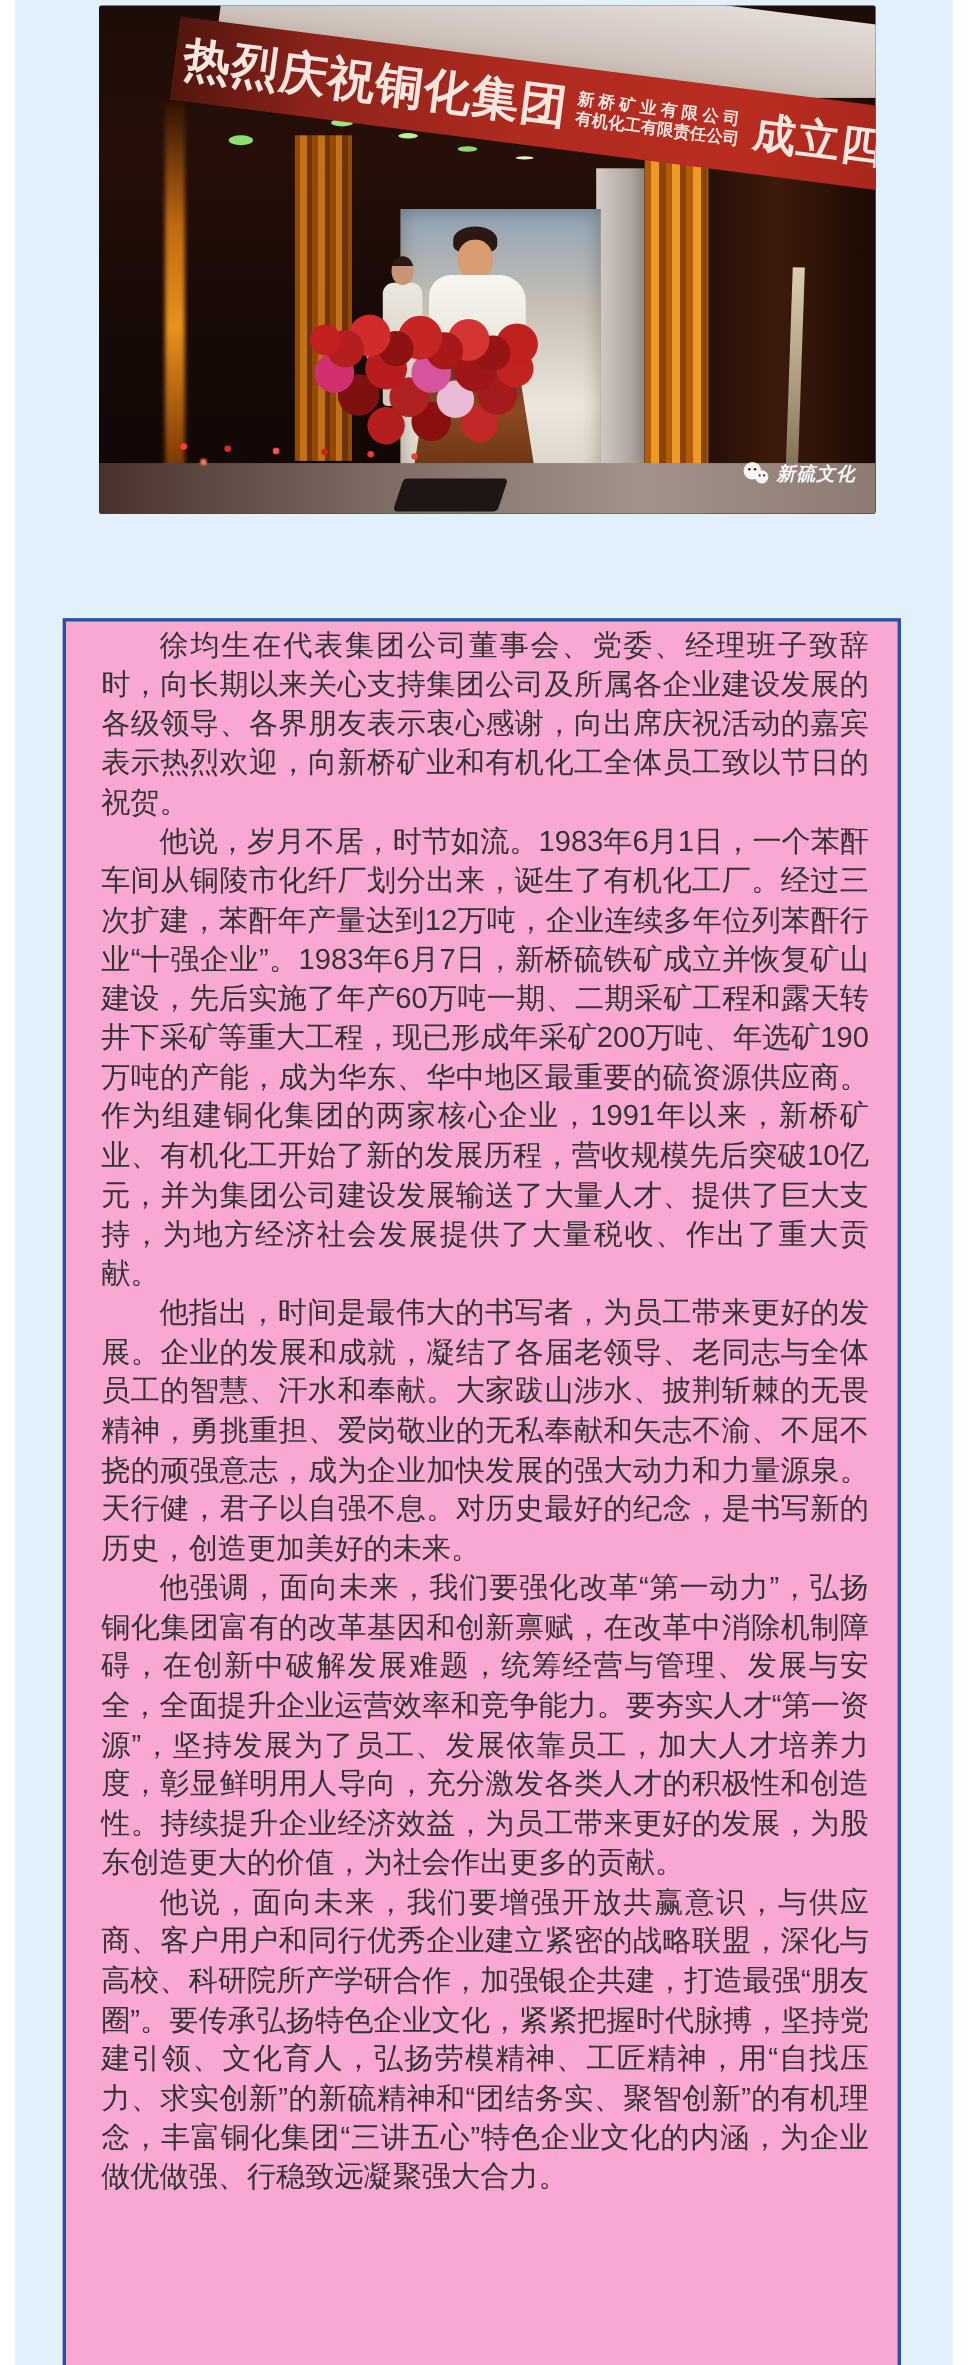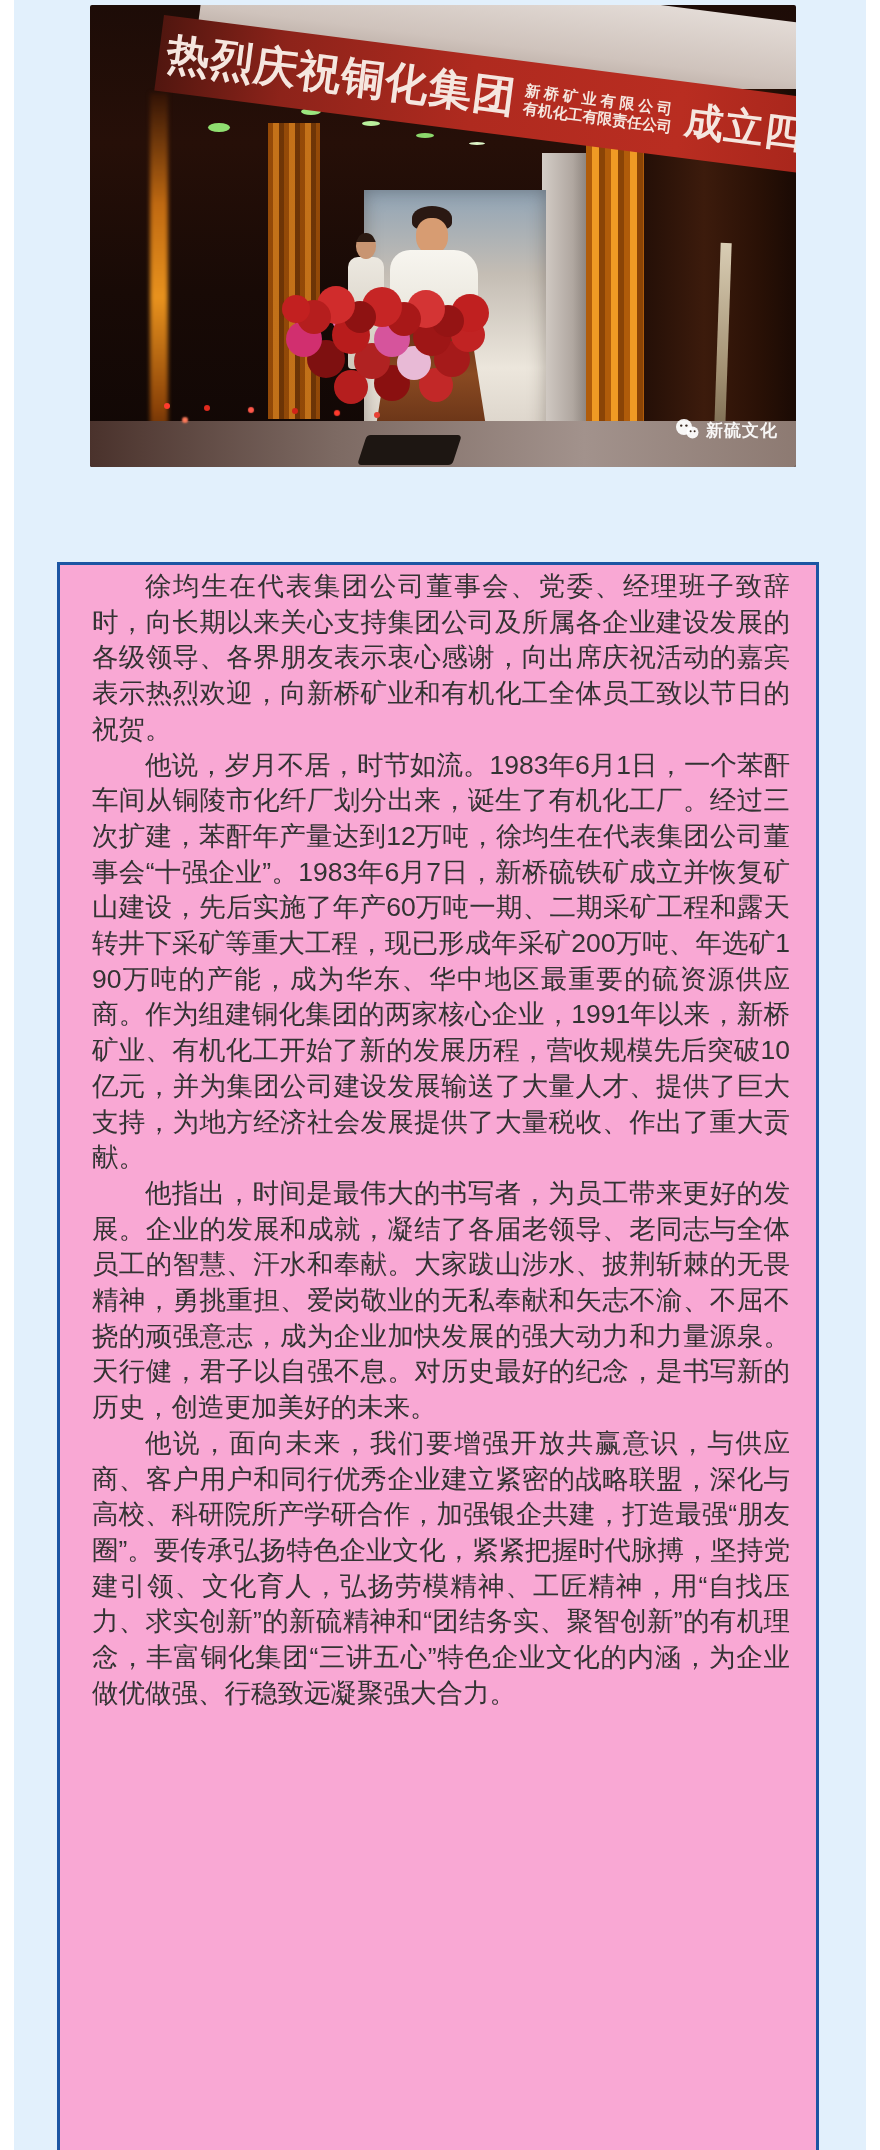--- a/index.html
+++ b/index.html
@@ -63,22 +63,22 @@
          96px 74px 0 4px #8a1010,140px 76px 0 3px #c22828,55px 78px 0 3px #b51e1e;}
   .ph-floor{position:absolute;left:0;top:416px;width:706px;height:46px;
          background:linear-gradient(90deg,#4a322c 0%,#7d6a63 35%,#a2928c 70%,#8d7a72 100%);}
   .ph-monitor{position:absolute;left:272px;top:430px;width:95px;height:30px;background:#1d1612;
          transform:skewX(-18deg);border-radius:4px;}
   .ph-lights{position:absolute;left:74px;top:398px;width:6px;height:6px;border-radius:50%;background:#ff3b2d;
          box-shadow:40px 2px 0 #e02a1e,84px 4px 1px #ff584a,128px 5px 0 #d02418,
          170px 7px 1px #ff3b2d,210px 9px 0 #e84034,18px 14px 2px #ff7a5a;}
   .ph-spotlights{position:absolute;left:118px;top:118px;width:22px;height:9px;border-radius:50%;background:#8fdf70;
          box-shadow:92px -16px 0 -1px #9be67e,152px -4px 0 -2px #baf09c,206px 8px 0 -2px #8cd86c,258px 16px 0 -3px #def5c8;}
-  .ph-watermark{position:absolute;right:18px;top:414px;display:flex;gap:7px;
-         color:rgba(255,255,255,.93);font-size:17px;font-weight:700;letter-spacing:1px;}
+  .ph-watermark{position:absolute;right:18px;top:414px;display:flex;align-items:center;gap:7px;
+         color:rgba(255,255,255,.93);font-size:17px;font-weight:700;letter-spacing:1px;font-style:italic;}
 
   
   .card{position:absolute;left:43px;top:521px;width:762px;height:1621px;box-sizing:border-box;
         background:#f9a8d4;border:3px solid #1c55a3;margin-top:41px;}
   .card-inner{padding:4px 26px 0 32px;}
   .para{margin:0;font-size:26.5px;line-height:35.7px;color:#333333;text-align:justify;
         text-indent:2em;word-break:break-all;}
 </style>
 </head>
 <body>
@@ -129,19 +129,20 @@
           <circle cx="19.6" cy="12.2" r="1" fill="#3a2a22"></circle>
         </svg>
       </span>
       <span>新硫文化</span>
     </div>
   </div>
 
   <div class="card">
     <div class="card-inner">
         <p class="para">徐均生在代表集团公司董事会、党委、经理班子致辞时，向长期以来关心支持集团公司及所属各企业建设发展的各级领导、各界朋友表示衷心感谢，向出席庆祝活动的嘉宾表示热烈欢迎，向新桥矿业和有机化工全体员工致以节日的祝贺。</p>
-        <p class="para">他说，岁月不居，时节如流。1983年6月1日，一个苯酐车间从铜陵市化纤厂划分出来，诞生了有机化工厂。经过三次扩建，苯酐年产量达到12万吨，徐均生在代表集团公司董事会“十强企业”。1983年6月7日，新桥硫铁矿成立并恢复矿山建设，先后实施了年产60万吨一期、二期采矿工程和露天转井下采矿等重大工程，现已形成年采矿200万吨、年选矿190万吨的产能，成为华东、华中地区最重要的硫资源供应商。作为组建铜化集团的两家核心企业，1991年以来，新桥矿业、有机化工开始了新的发展历程，营收规模先后突破10亿元，并为集团公司建设发展输送了大量人才、提供了巨大支持，为地方经济社会发展提供了大量税收、作出了重大贡献。</p>
+        <p class="para">他说，岁月不居，时节如流。1983年6月1日，一个苯酐车间从铜陵市化纤厂划分出来，诞生了有机化工厂。经过三次扩建，苯酐年产量达到12万吨，企业连续多年位列苯酐行业“十强企业”。1983年6月7日，新桥硫铁矿成立并恢复矿山建设，先后实施了年产60万吨一期、二期采矿工程和露天转井下采矿等重大工程，现已形成年采矿200万吨、年选矿190万吨的产能，成为华东、华中地区最重要的硫资源供应商。作为组建铜化集团的两家核心企业，1991年以来，新桥矿业、有机化工开始了新的发展历程，营收规模先后突破10亿元，并为集团公司建设发展输送了大量人才、提供了巨大支持，为地方经济社会发展提供了大量税收、作出了重大贡献。</p>
         <p class="para">他指出，时间是最伟大的书写者，为员工带来更好的发展。企业的发展和成就，凝结了各届老领导、老同志与全体员工的智慧、汗水和奉献。大家跋山涉水、披荆斩棘的无畏精神，勇挑重担、爱岗敬业的无私奉献和矢志不渝、不屈不挠的顽强意志，成为企业加快发展的强大动力和力量源泉。天行健，君子以自强不息。对历史最好的纪念，是书写新的历史，创造更加美好的未来。</p>
+        <p class="para">他强调，面向未来，我们要强化改革“第一动力”，弘扬铜化集团富有的改革基因和创新禀赋，在改革中消除机制障碍，在创新中破解发展难题，统筹经营与管理、发展与安全，全面提升企业运营效率和竞争能力。要夯实人才“第一资源”，坚持发展为了员工、发展依靠员工，加大人才培养力度，彰显鲜明用人导向，充分激发各类人才的积极性和创造性。持续提升企业经济效益，为员工带来更好的发展，为股东创造更大的价值，为社会作出更多的贡献。</p>
         <p class="para">他说，面向未来，我们要增强开放共赢意识，与供应商、客户用户和同行优秀企业建立紧密的战略联盟，深化与高校、科研院所产学研合作，加强银企共建，打造最强“朋友圈”。要传承弘扬特色企业文化，紧紧把握时代脉搏，坚持党建引领、文化育人，弘扬劳模精神、工匠精神，用“自找压力、求实创新”的新硫精神和“团结务实、聚智创新”的有机理念，丰富铜化集团“三讲五心”特色企业文化的内涵，为企业做优做强、行稳致远凝聚强大合力。</p>
       </div>
   </div>
 
 </div>
 
 </body></html>

